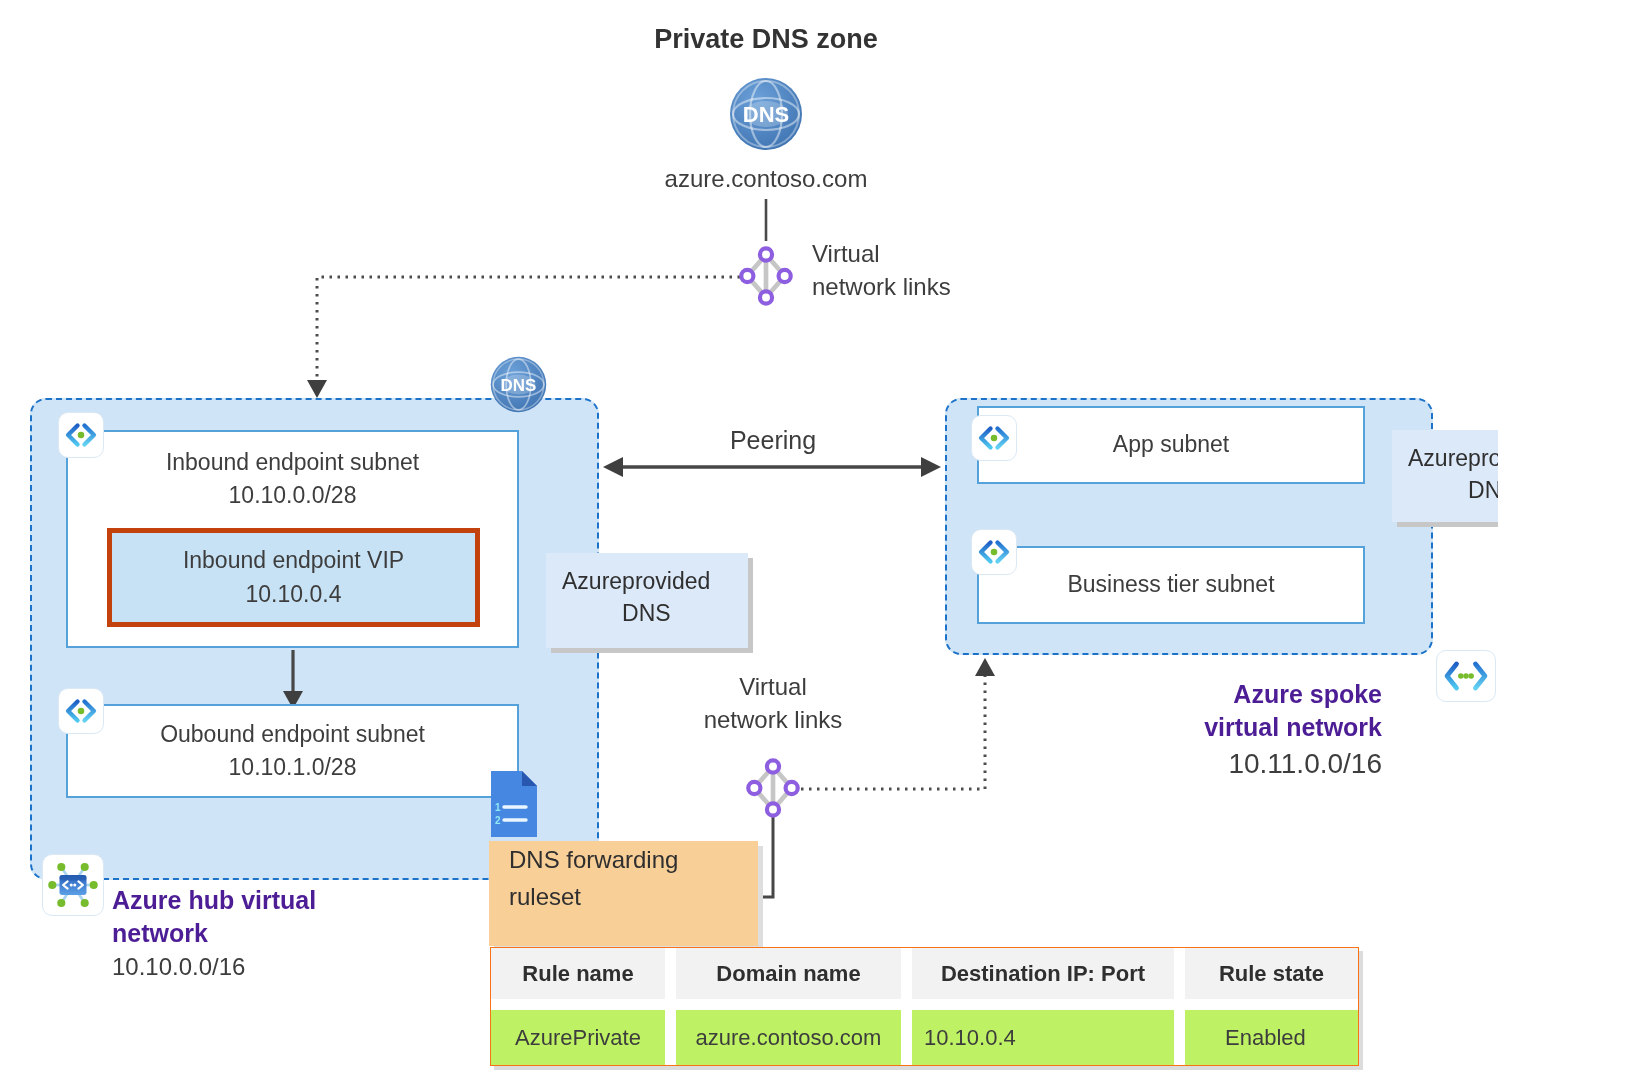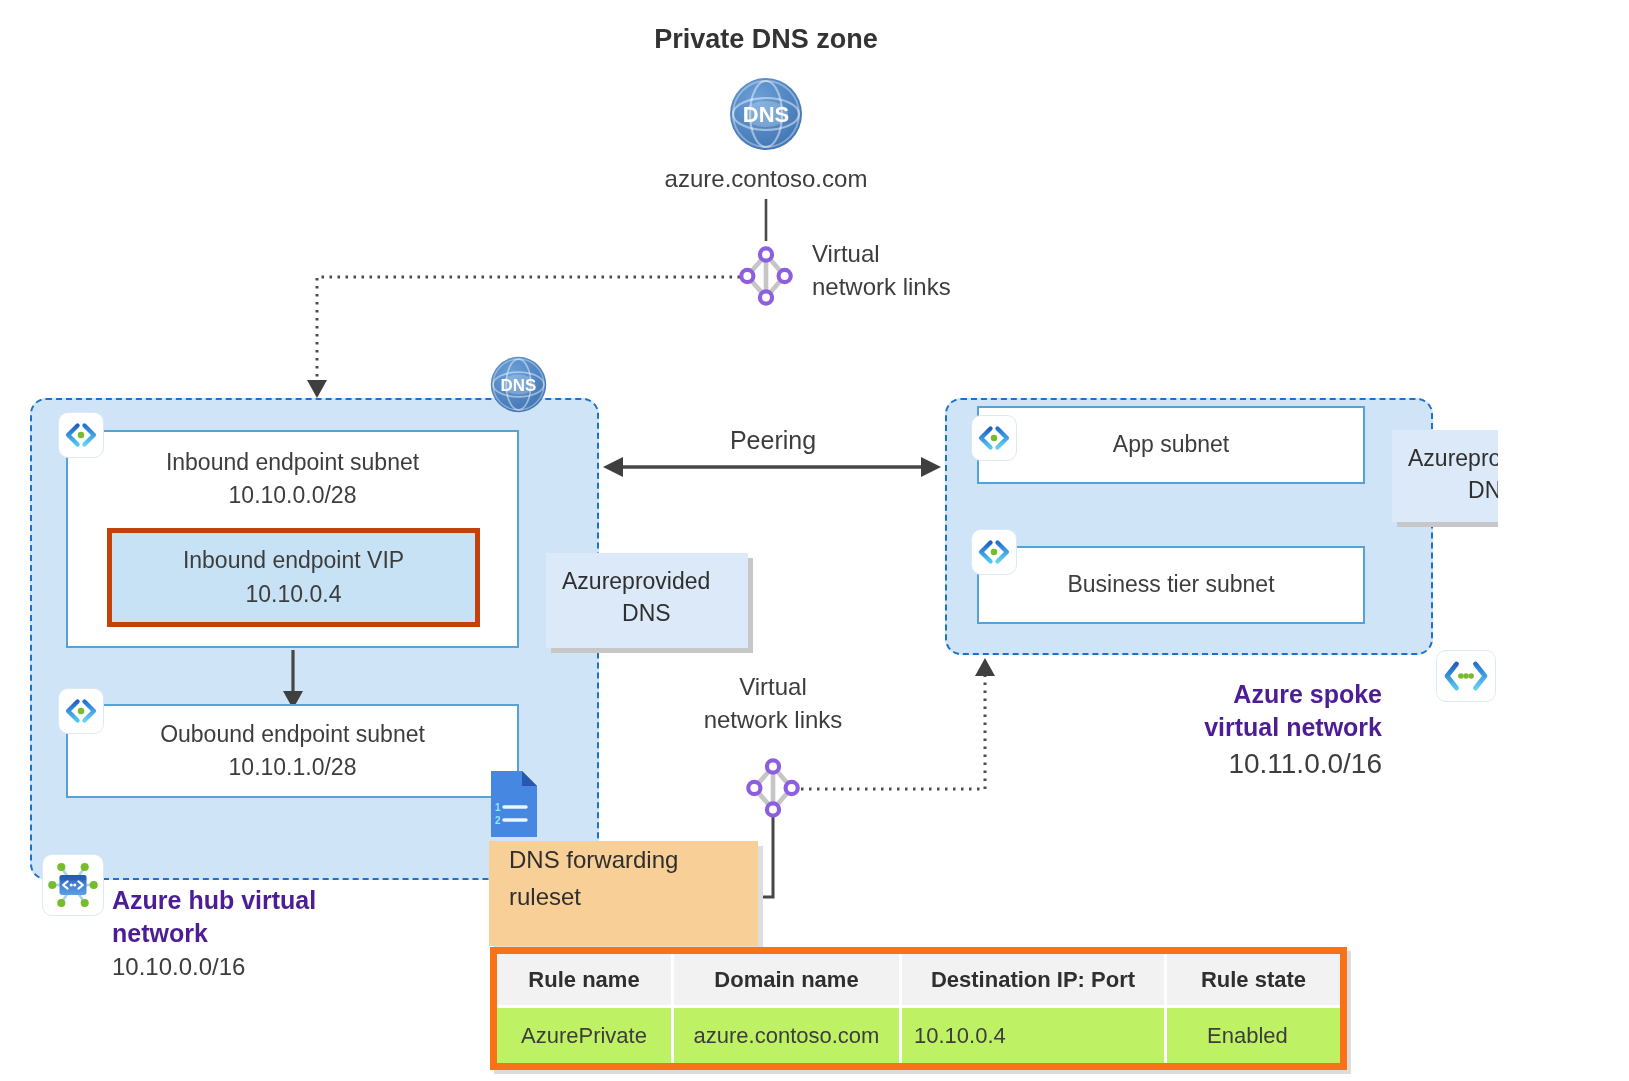--- a/index.html
+++ b/index.html
@@ -9,21 +9,21 @@
   .ctr{text-align:center;}
   .vnet{background:#cfe4f6;border:2.5px dashed #1b72c8;border-radius:16px;box-sizing:border-box;}
   .wbox{background:#fff;border:2px solid #55a1d9;box-sizing:border-box;display:flex;flex-direction:column;align-items:center;justify-content:center;text-align:center;font-size:23px;line-height:1.45;color:#3d3d3d;}
   .note{background:#dce9f8;box-shadow:5px 5px 0 #c7c7c7;font-size:23px;line-height:1.4;padding:12px 16px;display:flex;flex-direction:row;justify-content:center;box-sizing:border-box;color:#2f2f2f;}
   .titlelg{font-size:27px;font-weight:bold;color:#333;}
   .netlabel{font-size:25px;font-weight:bold;line-height:1.32;color:#4c1d95;}
   .plain23{font-size:23px;line-height:1.42;}
   .iconcard{background:#fff;border:1px solid #dbe9f5;border-radius:10px;display:flex;align-items:center;justify-content:center;box-sizing:border-box;}
   .vipbox{background:#c7e2f5;border:5px solid #c2410c;box-sizing:border-box;display:flex;flex-direction:column;align-items:center;justify-content:center;text-align:center;font-size:23px;line-height:1.45;}
   .orange{background:#f8cf97;box-shadow:5px 5px 0 #dedede;display:flex;flex-direction:column;justify-content:flex-start;padding-left:20px;font-size:24px;line-height:1.55;color:#2f2f2f;}
-  .rtable{display:grid;grid-template-columns:174px 225px 262px 173px;grid-template-rows:51px 55px;gap:3px;background:#fff;border:7px solid #f97316;box-shadow:4px 4px 0 #dcdcdc;box-sizing:content-box;}
+  .rtable{display:grid;grid-template-columns:174px 225px 262px 173px;grid-template-rows:51px 55px;gap:11px;background:#fff;border:1px solid #f97316;box-shadow:4px 4px 0 #dcdcdc;box-sizing:content-box;}
   .th{background:#f2f2f2;font-weight:bold;font-size:22px;display:flex;align-items:center;justify-content:center;color:#2f2f2f;}
   .td{background:#bef264;font-size:22px;display:flex;align-items:center;justify-content:center;color:#3d3d3d;}
   .td.left{justify-content:flex-start;}
   svg{display:block;}
   .overlay{position:absolute;left:0;top:0;pointer-events:none;}
 </style>
 </head>
 <body>
 
 <div class="canvas">

